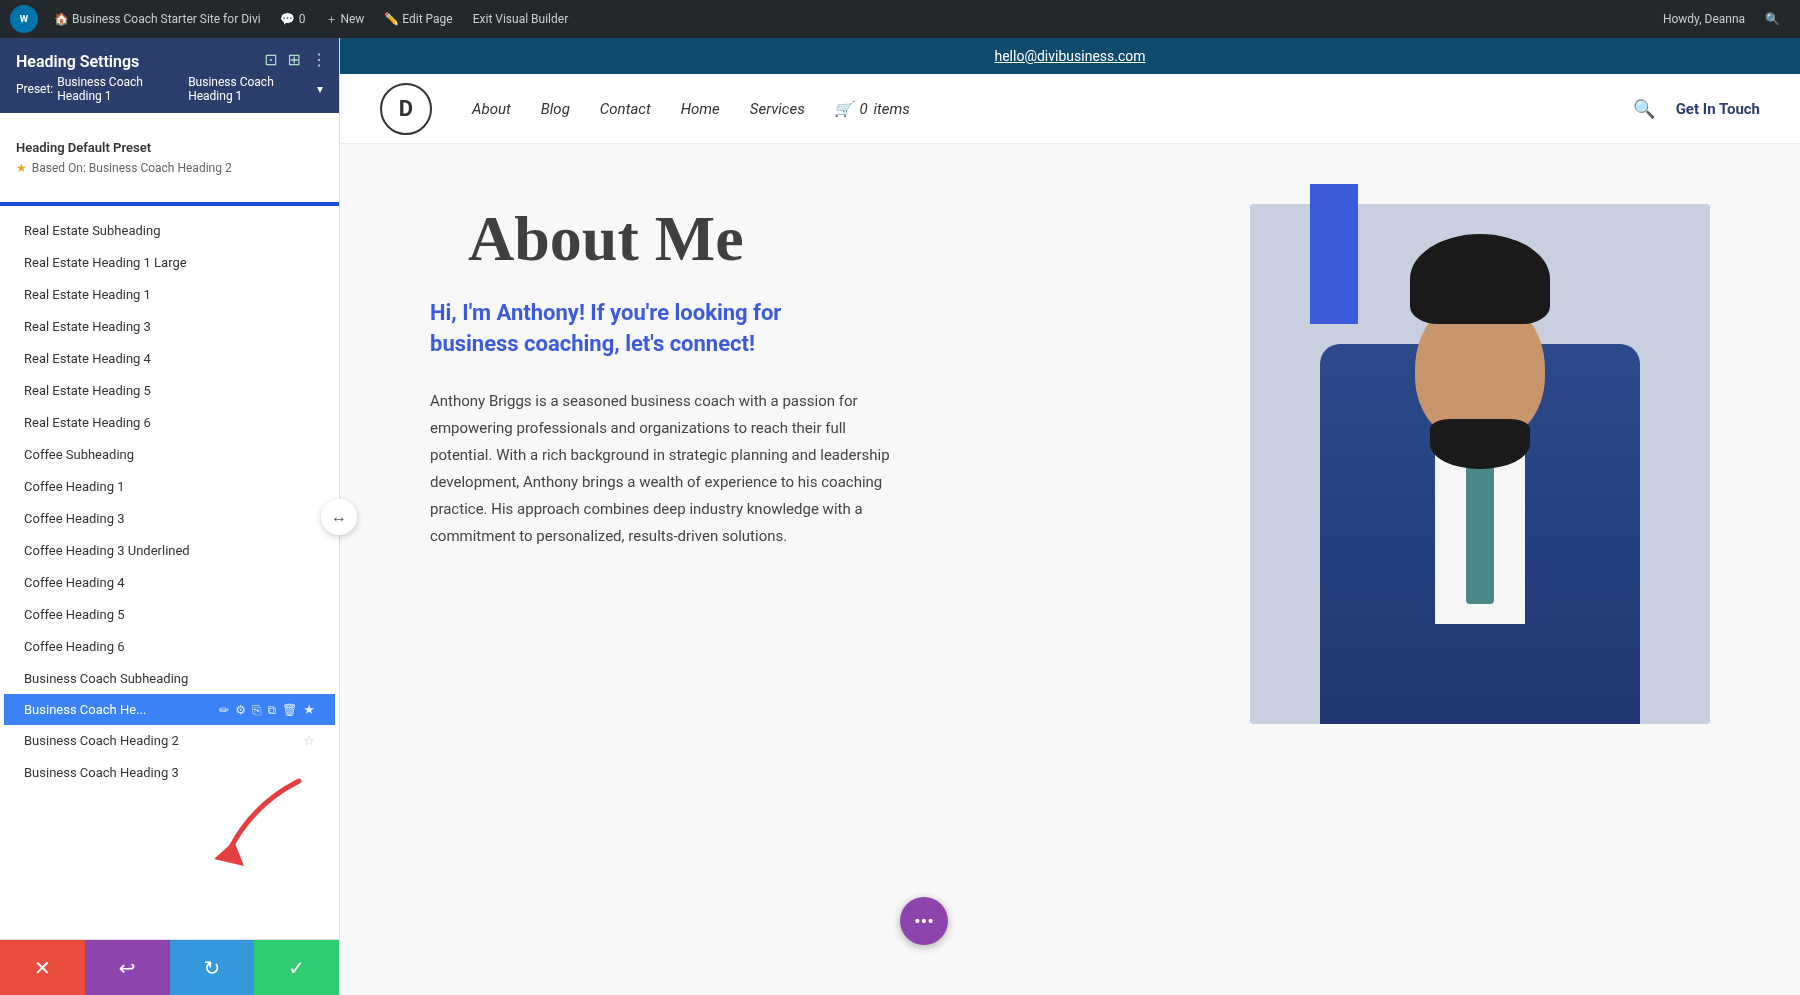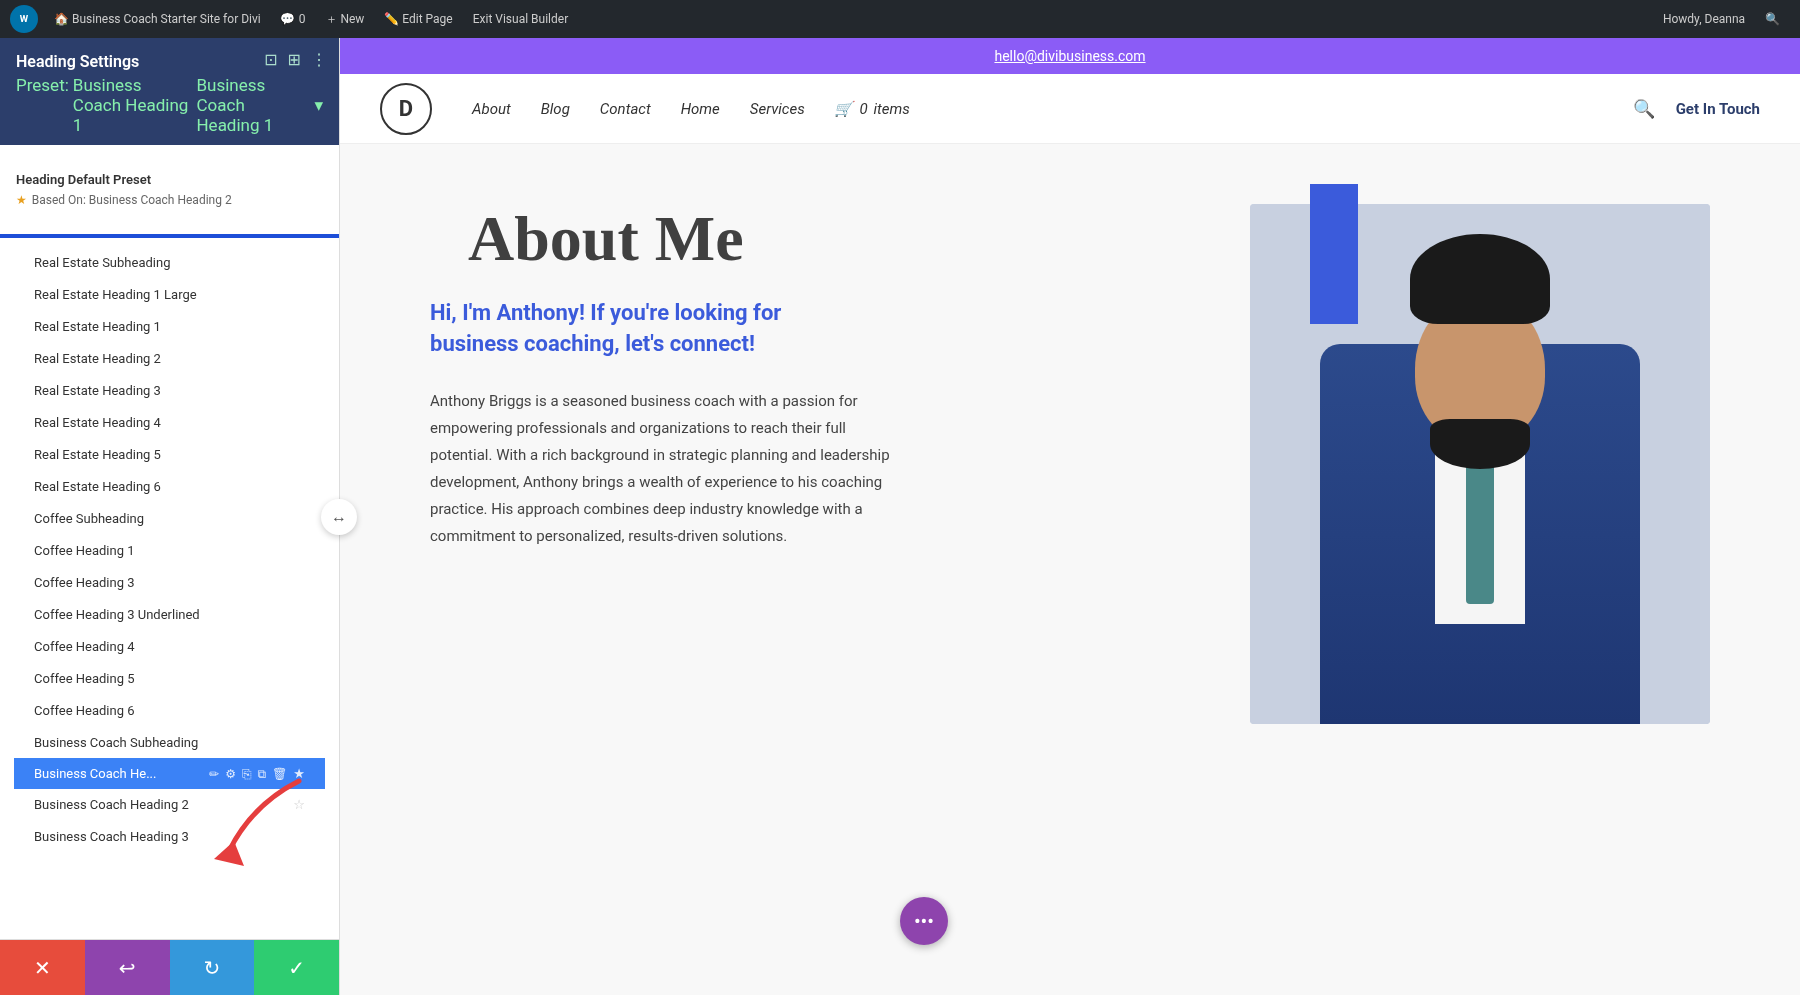--- a/index.html
+++ b/index.html
@@ -62,23 +62,23 @@
       color: white;
       padding: 14px 16px 10px;
       position: relative;
     }
     .panel-title {
       font-size: 16px;
       font-weight: 600;
       margin-bottom: 4px;
     }
     .panel-subtitle {
-      font-size: 17px;
-      color: #86efac;
-      display: flex; align-items: flex-start; gap: 4px;
+      font-size: 12px;
+      color: #ffffff;
+      display: flex; align-items: center; gap: 4px;
     }
     .panel-header-icons {
       position: absolute;
       right: 12px; top: 12px;
       display: flex; gap: 10px;
     }
     .panel-header-icon {
       color: #adc; font-size: 16px; cursor: pointer;
     }
 
@@ -97,21 +97,21 @@
       color: #333;
       margin-bottom: 6px;
     }
     .default-preset-based {
       font-size: 12px;
       color: #666;
       display: flex; align-items: center; gap: 5px;
     }
     .star-icon { color: #e8a020; }
 
-    .preset-list { padding: 8px 14px; }
+    .preset-list { padding: 8px 4px; }
     .preset-item {
       padding: 8px 20px;
       font-size: 13px;
       color: #333;
       cursor: pointer;
       display: flex; align-items: center; justify-content: space-between;
     }
     .preset-item.active {
       background: #3b82f6;
       color: white;
@@ -160,21 +160,21 @@
     
     .website-area {
       flex: 1;
       display: flex;
       flex-direction: column;
       overflow: hidden;
     }
 
     
     .email-bar {
-      background: #8b5cf6;
+      background: #0c4a6e;
       text-align: center;
       padding: 10px;
       font-size: 14px;
       color: white;
     }
     .email-bar a { color: white; text-decoration: underline; }
 
     
     .site-nav {
       background: white;
@@ -443,24 +443,20 @@
         </div>
         <div class="preset-item">
           <span>Real Estate Heading 1 Large</span>
           <span class="dots">⋮</span>
         </div>
         <div class="preset-item">
           <span>Real Estate Heading 1</span>
           <span class="dots">⋮</span>
         </div>
         <div class="preset-item">
-          <span>Real Estate Heading 2</span>
-          <span class="dots">⋮</span>
-        </div>
-        <div class="preset-item">
           <span>Real Estate Heading 3</span>
           <span class="dots">⋮</span>
         </div>
         <div class="preset-item">
           <span>Real Estate Heading 4</span>
           <span class="dots">⋮</span>
         </div>
         <div class="preset-item">
           <span>Real Estate Heading 5</span>
           <span class="dots">⋮</span>

